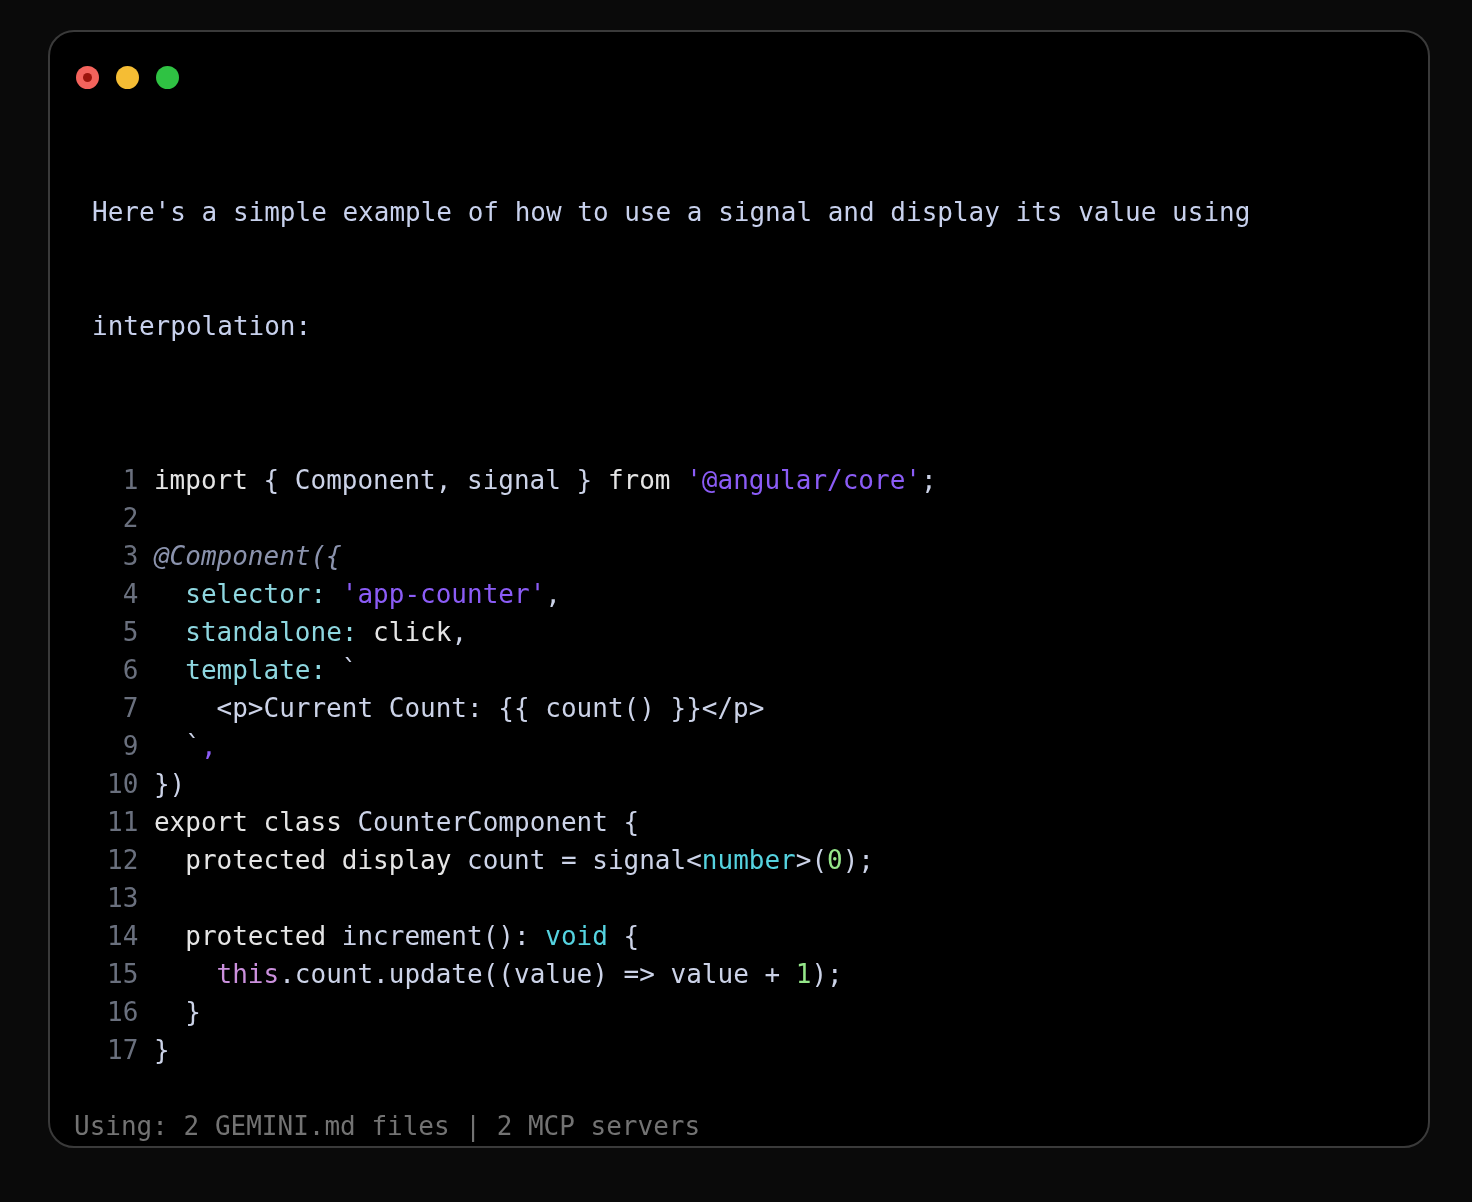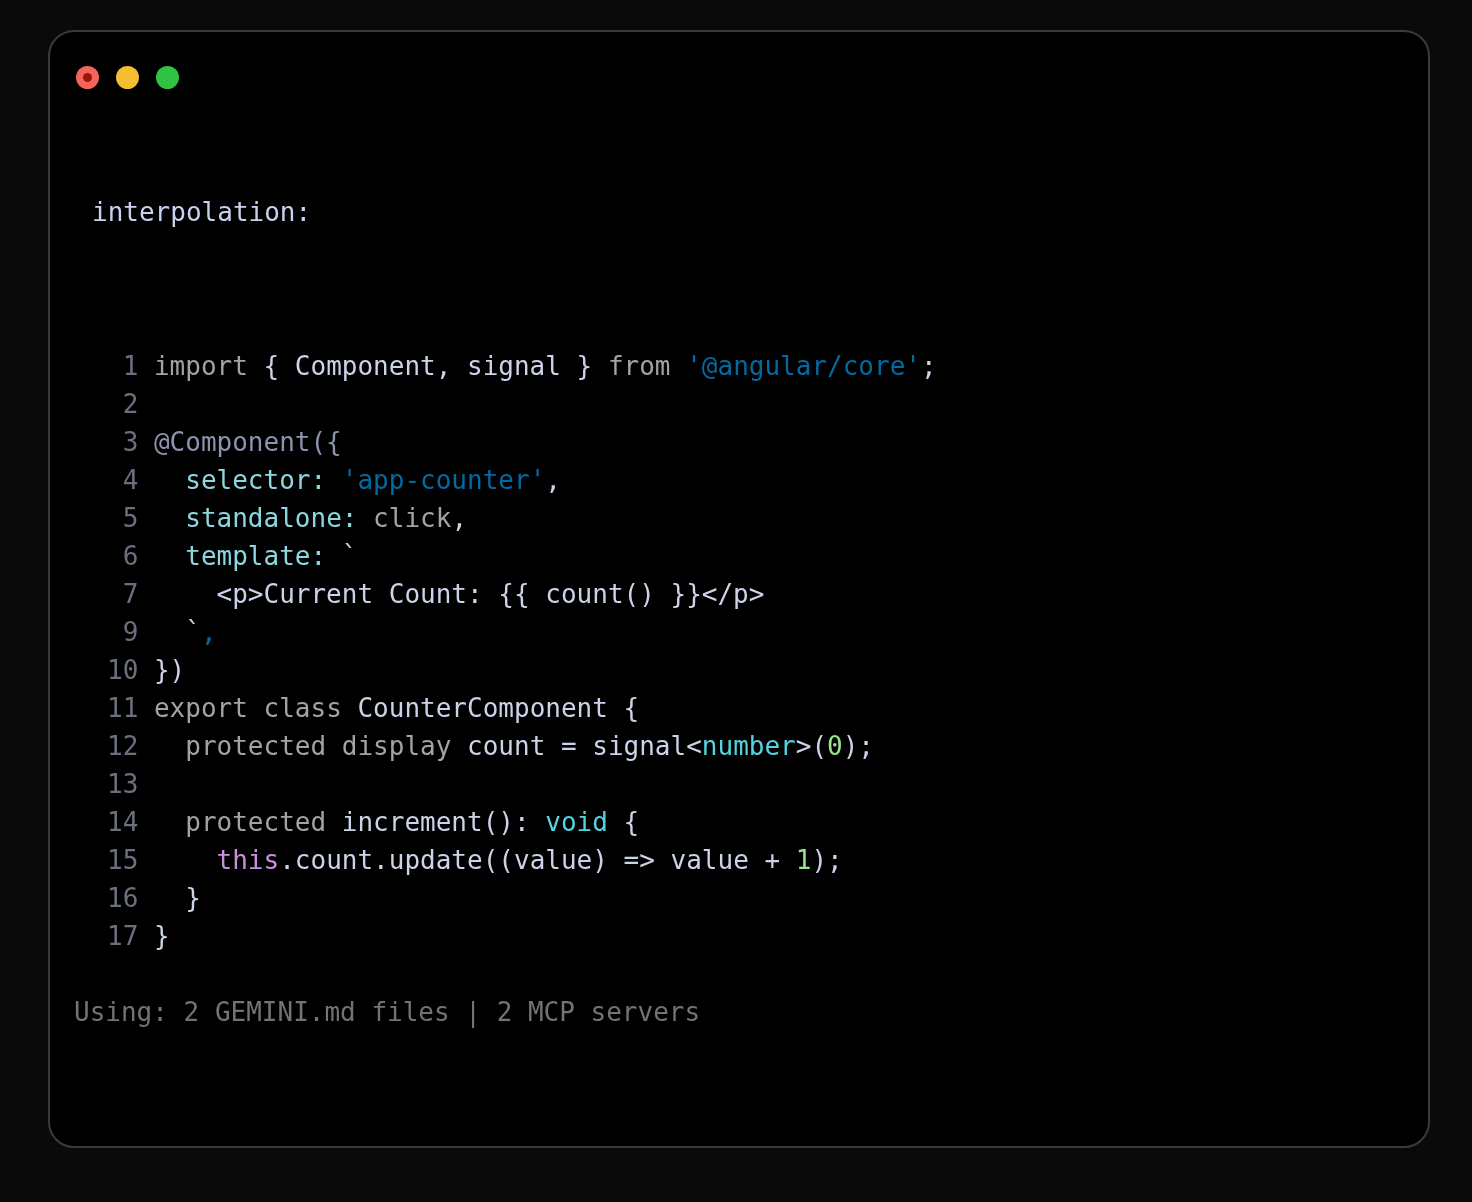--- a/index.html
+++ b/index.html
@@ -57,27 +57,27 @@
     line-height: 38px;
   }
   .code-line { white-space: pre; height: 38px; }
   .ln {
     display: inline-block;
     width: 2ch;
     text-align: right;
     margin-right: 1ch;
     color: #6a707e;
   }
-  .tok-kw   { color: #a3a3a3; }
-  .tok-str  { color: #0369a1; }
+  .tok-kw   { color: #e5e5e5; }
+  .tok-str  { color: #8b5cf6; }
   .tok-prop { color: #8ed7e0; }
   .tok-type { color: #55d3e0; }
   .tok-num  { color: #95e78a; }
   .tok-this { color: #cb90dd; }
-  .tok-deco { color: #8b93ad; }
+  .tok-deco { color: #8b93ad; font-style: italic; }
   .tok-fg   { color: #ccd3e8; }
 
   .status {
     margin: 38px 0 0 24px;
     font-size: 26px;
     line-height: 38px;
     color: #737373;
     white-space: pre;
   }
 </style>
@@ -86,20 +86,21 @@
 
 <div class="window">
 
   <div class="titlebar">
     <button class="light light-red" aria-label="close"></button>
     <button class="light light-yellow" aria-label="minimize"></button>
     <button class="light light-green" aria-label="maximize"></button>
   </div>
 
   <div class="intro">
+    <div>Here's a simple example of how to use a signal and display its value using</div>
     <div>interpolation:</div>
   </div>
 
   <div class="code" id="code-block">
       <div class="code-line"><span class="ln">1</span><span><span class="tok-kw">import</span><span class="tok-fg"> { Component, signal } </span><span class="tok-kw">from</span><span class="tok-fg"> </span><span class="tok-str">'@angular/core'</span><span class="tok-fg">;</span></span></div>
       <div class="code-line"><span class="ln">2</span><span></span></div>
       <div class="code-line"><span class="ln">3</span><span><span class="tok-deco">@Component({</span></span></div>
       <div class="code-line"><span class="ln">4</span><span><span class="tok-fg">  </span><span class="tok-prop">selector:</span><span class="tok-fg"> </span><span class="tok-str">'app-counter'</span><span class="tok-fg">,</span></span></div>
       <div class="code-line"><span class="ln">5</span><span><span class="tok-fg">  </span><span class="tok-prop">standalone:</span><span class="tok-fg"> </span><span class="tok-kw">click</span><span class="tok-fg">,</span></span></div>
       <div class="code-line"><span class="ln">6</span><span><span class="tok-fg">  </span><span class="tok-prop">template:</span><span class="tok-fg"> `</span></span></div>

